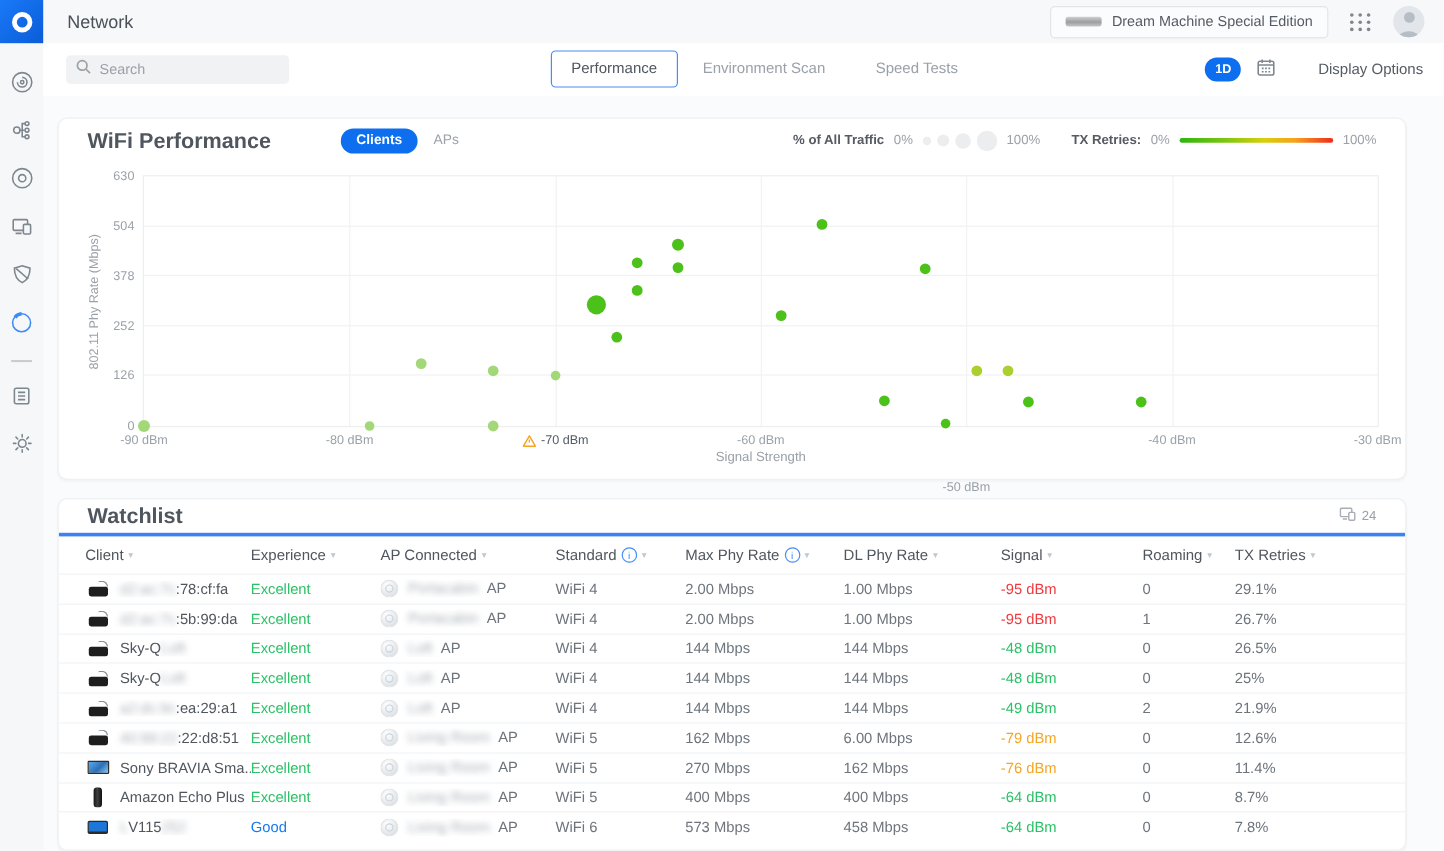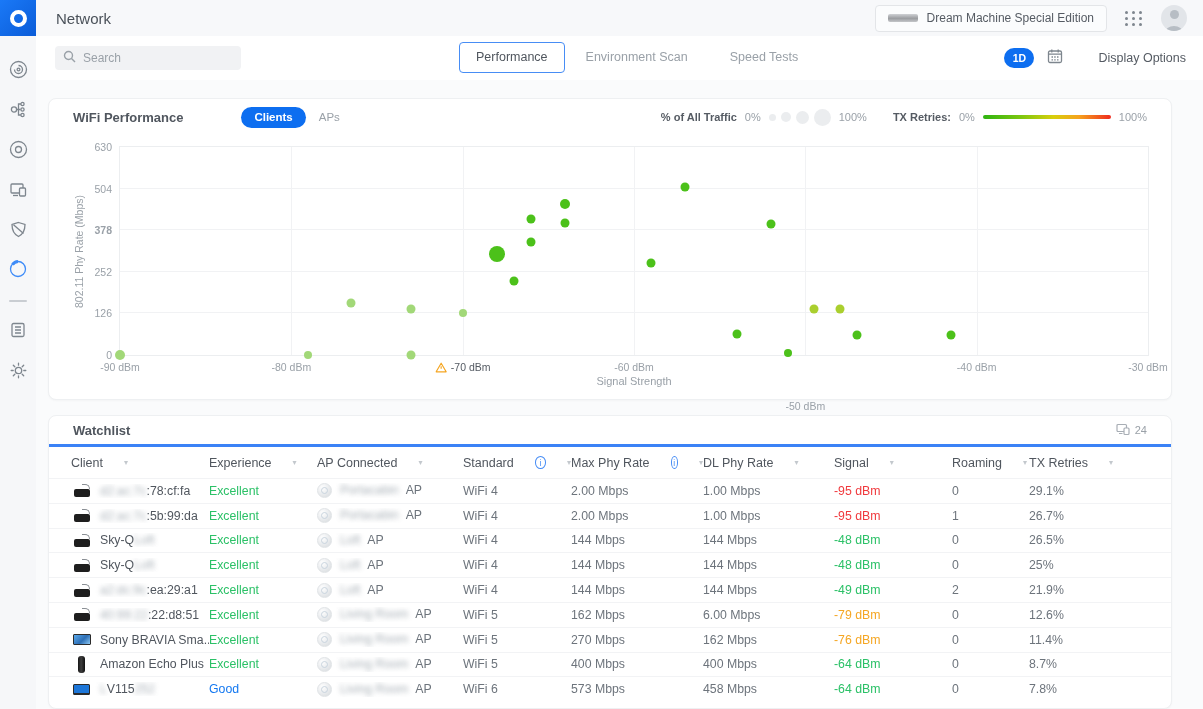--- a/index.html
+++ b/index.html
@@ -50,21 +50,21 @@
   .range-pill { min-width:30px; height:20px; border-radius:10px; background:#0d6ef0; color:#fff;
     font-size:10.5px; font-weight:bold; display:flex; align-items:center; justify-content:center; padding:0 8px; cursor:pointer; }
   .icon-btn { display:flex; align-items:center; cursor:pointer; }
   .icon-btn svg { stroke:#7e868e; fill:none; stroke-width:1.3; }
   .disp-opt { display:flex; align-items:center; gap:7px; font-size:12.5px; color:#555b63; cursor:pointer; }
   
   .card { position:absolute; background:#fff; border:1px solid #eef0f2; border-radius:8px;
     box-shadow:0 1px 2px rgba(0,0,0,.03); }
   .chart-card { left:48px; top:98px; width:1124px; height:302px; }
   .chart-head { position:absolute; top:0; left:0; right:0; height:36px; display:flex; align-items:center; padding:0 24px; }
-  .card-title { font-size:13px; font-weight:bold; color:#50565e; }
+  .card-title { font-size:18px; font-weight:bold; color:#50565e; }
   .toggle { margin-left:58px; display:flex; align-items:center; }
   .toggle-on { background:#0d6ef0; color:#fff; border-radius:11px; height:21px; padding:0 13px;
     font-size:11.5px; font-weight:bold; display:flex; align-items:center; cursor:pointer; }
   .toggle-off { color:#9aa1a8; font-size:11.5px; padding:0 13px; cursor:pointer; }
   .legend { margin-left:auto; display:flex; align-items:center; gap:8px; }
   .leg-label { font-size:11px; font-weight:bold; color:#555b63; }
   .leg-val { font-size:11px; color:#9aa1a8; }
   .leg-circles { display:flex; align-items:center; gap:5px; }
   .leg-circles i { border-radius:50%; background:#ebedef; display:block; }
   .tx-bar { width:128px; height:4px; border-radius:2px;
@@ -83,21 +83,21 @@
     writing-mode:vertical-rl; transform:rotate(180deg); font-size:10.5px; color:#9aa1a8; }
   .xlabel { position:absolute; left:70px; width:1030px; top:276px; text-align:center; font-size:11px; color:#9aa1a8; }
   
   .watch-card { left:48px; top:415px; width:1124px; height:294px; overflow:hidden; }
   .watch-head { height:31px; border-bottom:3px solid #3b82f6; display:flex; align-items:center; padding:0 24px; }
   .watch-count { margin-left:auto; display:flex; align-items:center; gap:4px; font-size:11px; color:#9aa1a8; }
   .watch-count svg { stroke:#a8aeb5; fill:none; stroke-width:1.2; }
   .tgrid { display:grid; grid-template-columns:138px 108px 146px 108px 132px 131px 118px 77px 1fr;
     align-items:center; padding-left:22px; }
   .thead { height:31px; }
-  .th { font-size:12.5px; color:#50565e; display:flex; align-items:center; gap:21px; cursor:pointer; white-space:nowrap;text-align:right; }
+  .th { font-size:12.5px; color:#50565e; display:flex; align-items:center; gap:4px; cursor:pointer; white-space:nowrap;text-align:right; }
   .th .caret { color:#c3c8cd; font-size:8px; }
   .info-ic { width:13px; height:13px; border-radius:50%; border:1px solid #478df5; color:#478df5;
     font-size:8.5px; display:inline-flex; align-items:center; justify-content:center; font-style:normal; cursor:pointer; }
   .trow { height:24.8px; border-top:1px solid #f2f3f5; font-size:12.3px; color:#6d747c; cursor:pointer; }
   .cell-client { display:flex; align-items:center; color:#50565e; overflow:hidden; white-space:nowrap; }
   .blur { filter:blur(2.5px); color:#9aa3ab; opacity:.85; }
   .exp-green { color:#2bc167; }
   .exp-blue  { color:#1478f0; }
   .sig-red   { color:#f0393d; }
   .sig-green { color:#2bc167; }
@@ -260,21 +260,21 @@
       <span class="leg-val">100%</span>
     </div>
   </div>
   <div class="ylabel">802.11 Phy Rate (Mbps)</div>
   <div class="plot" id="plot">
       <div class="ytick" style="bottom: 0%;">0</div>
       <div class="ytick" style="bottom: 20%;">126</div>
       <div class="hgrid" style="bottom: 20%;"></div>
       <div class="ytick" style="bottom: 40%;">252</div>
       <div class="hgrid" style="bottom: 40%;"></div>
-      <div class="ytick" style="bottom: 60%; font-weight: bold;">378</div>
+      <div class="ytick" style="bottom: 60%;">378</div>
       <div class="hgrid" style="bottom: 60%;"></div>
       <div class="ytick" style="bottom: 80%;">504</div>
       <div class="hgrid" style="bottom: 80%;"></div>
       <div class="ytick" style="bottom: 100%;">630</div>
       <div class="xtick" style="left: 0%;">
         <span>-90 dBm</span>
       </div>
       <div class="xtick" style="left: 16.6667%;">
         <span>-80 dBm</span>
       </div>

